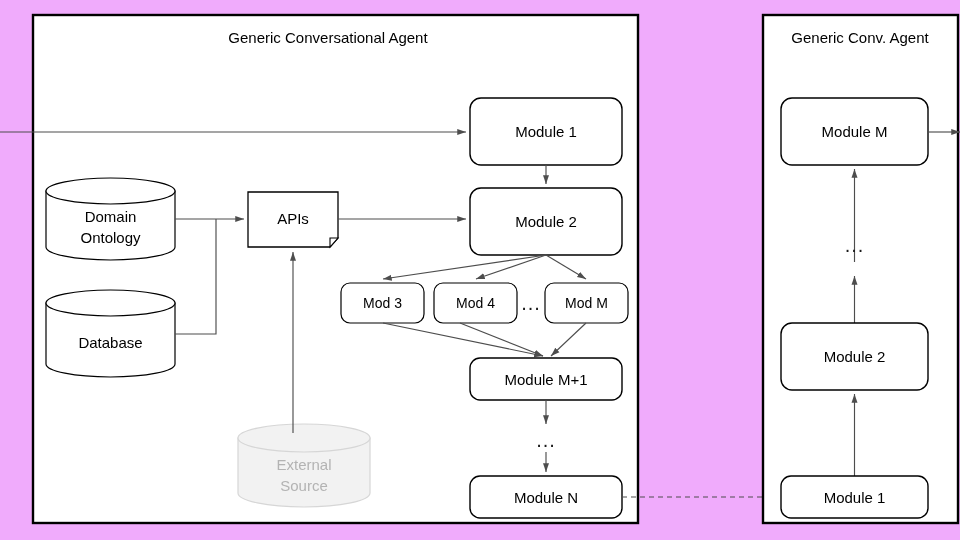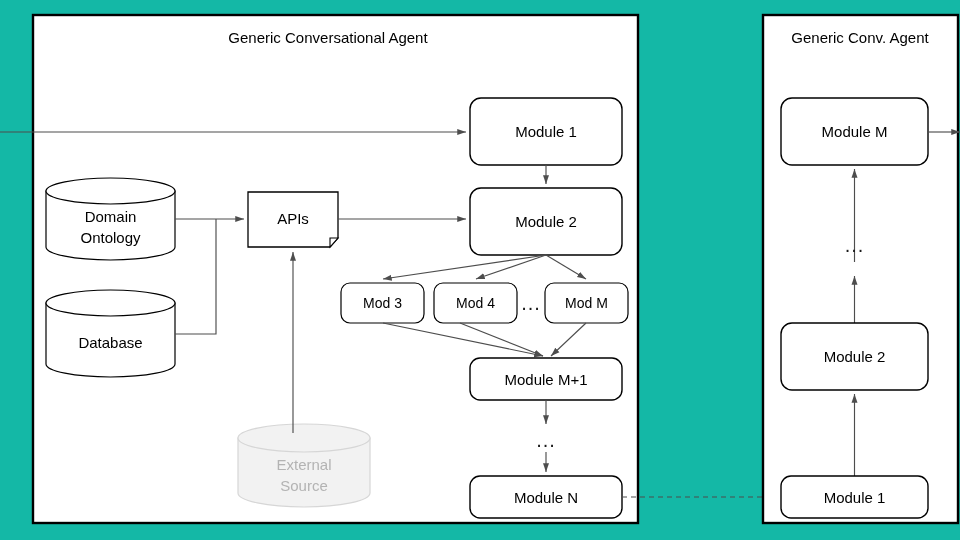--- a/index.html
+++ b/index.html
@@ -10,21 +10,21 @@
   }
   body {
     font-family: "Liberation Sans", sans-serif;
     color: #000000;
   }
   #stage {
     position: relative;
     width: 960px;
     height: 540px;
     overflow: hidden;
-    background: #14b8a6;
+    background: #f0abfc;
   }
   #stage svg {
     position: absolute;
     left: 0;
     top: 0;
     width: 960px;
     height: 540px;
   }
   text {
     font-family: "Liberation Sans", sans-serif;

